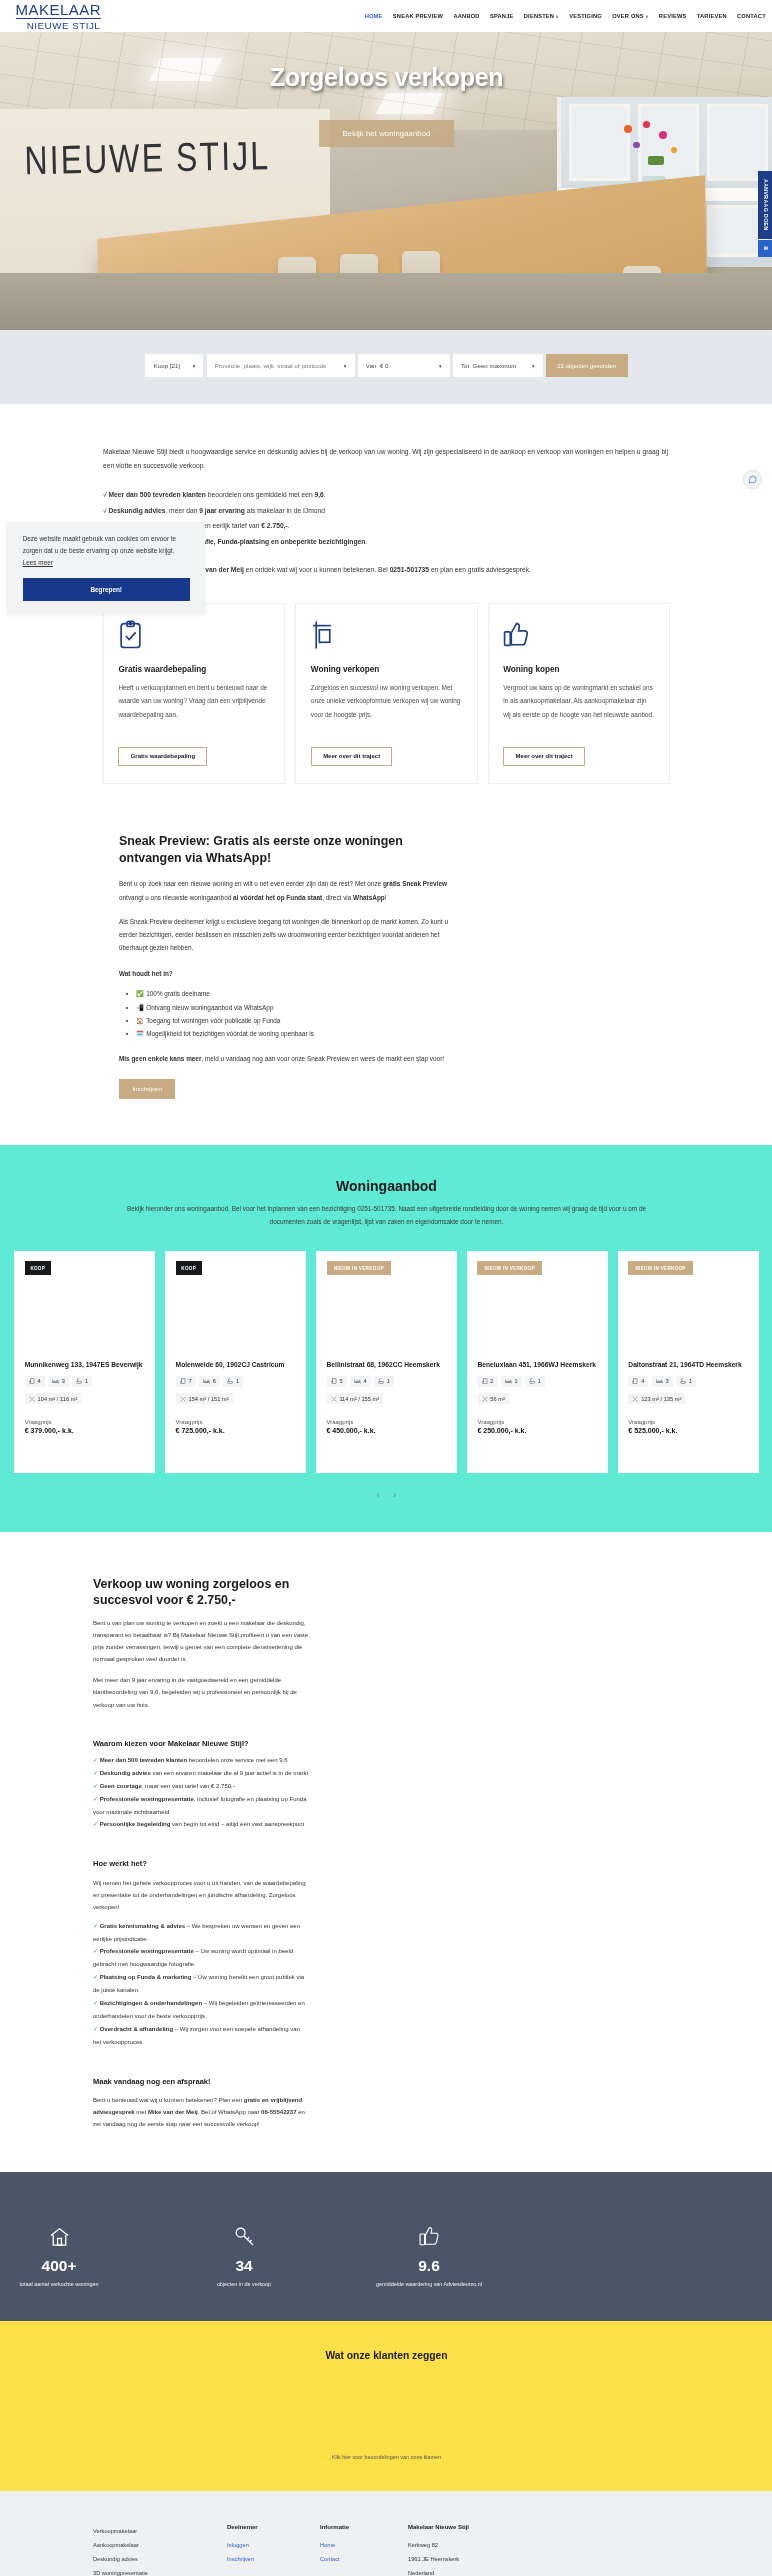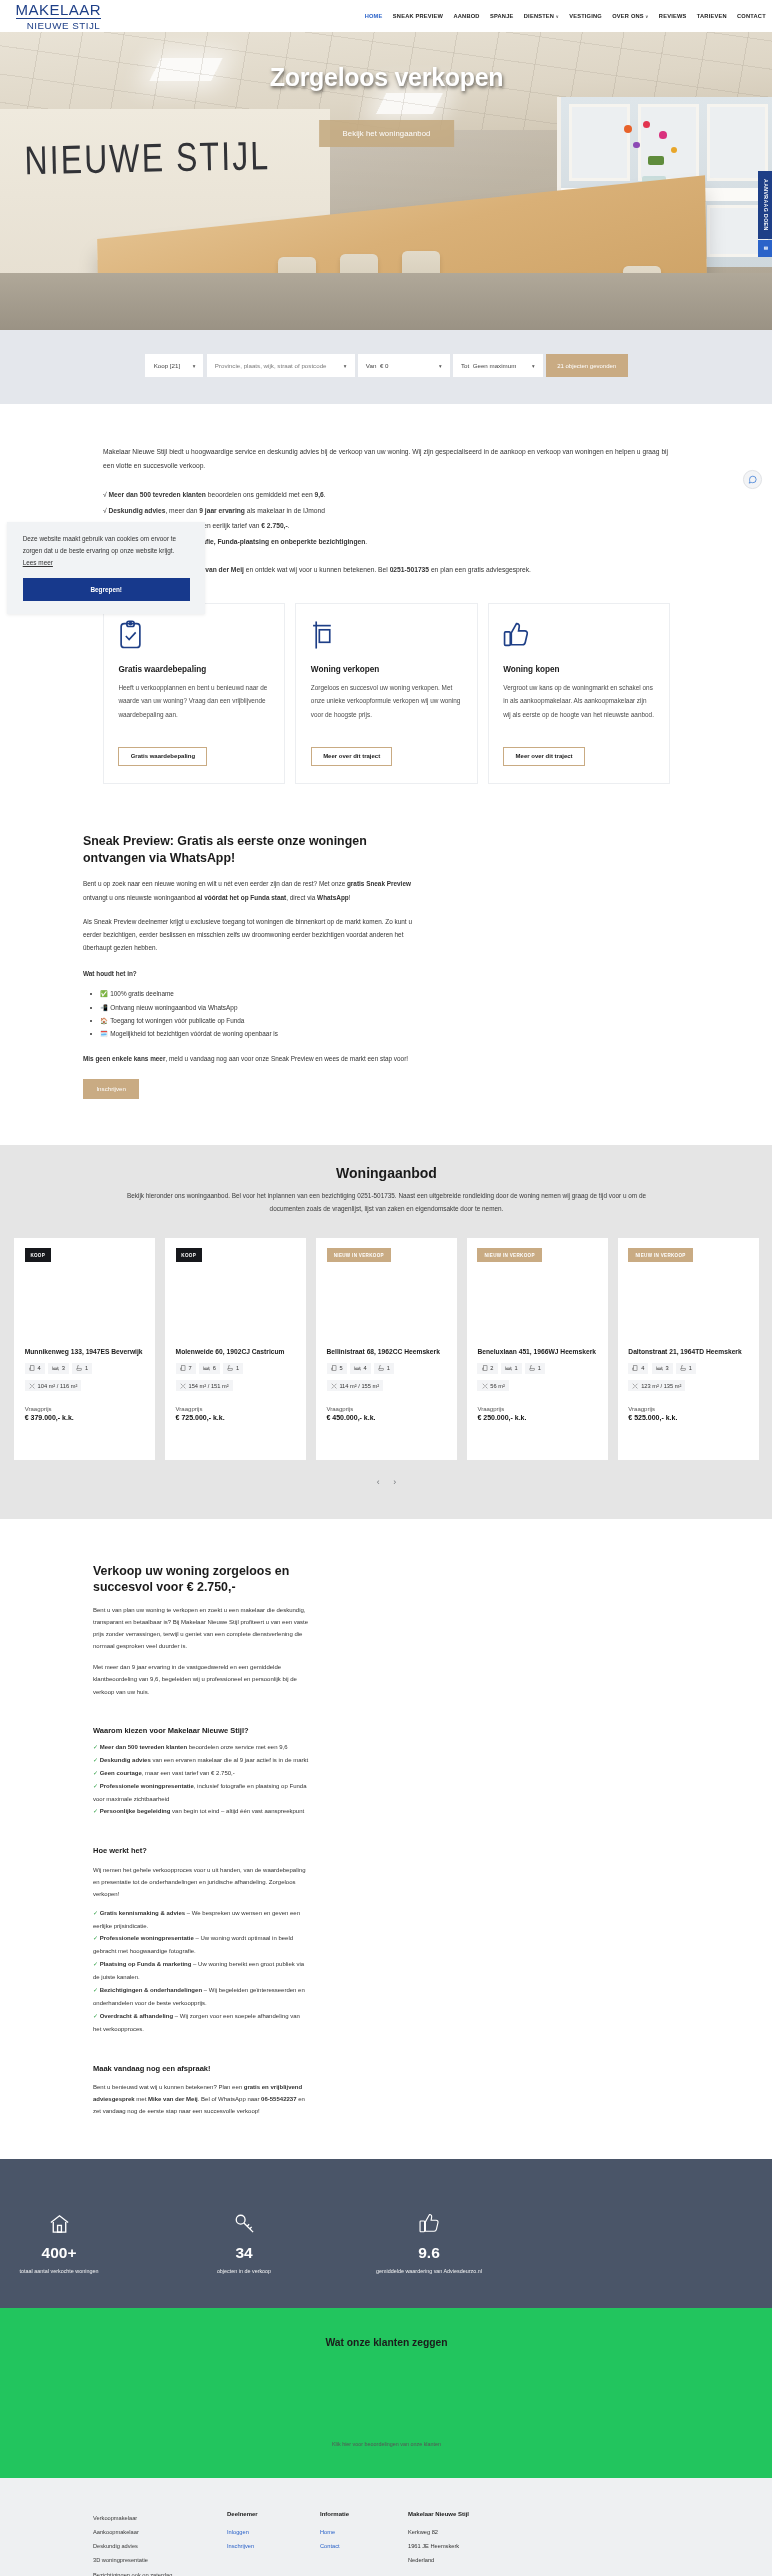--- a/index.html
+++ b/index.html
@@ -166,34 +166,34 @@
   .card h3 { font-size:8.2px; font-weight:700; margin-top:11.3px; color:#1b1b1b; }
   .card p { font-size:6.4px; line-height:2.05; color:#4a4a4a; margin-top:7.2px; min-height:54px;}
   .card .btn-outline {
     display:inline-block; margin-top:11.3px; border:0.5px solid #c9ab83; color:#1b1b1b;
     padding: 5.7px 11.3px; font-size:6px; font-weight:700; background:#fff; cursor:pointer;
     font-family:"Liberation Sans",sans-serif;
   }
 
   
   .sneak { padding: 49px 0 46px; }
-  .sneak-inner { width: 330px; margin-left: 83px; }
+  .sneak-inner { width: 330px; margin-left: 119px; }
   .sneak h2 { font-size:12.4px; font-weight:700; line-height:1.32; color:#1b1b1b; }
   .sneak p { font-size:6.4px; line-height:2.05; color:#333; margin-top:11.3px; }
   .sneak .sub { font-weight:700; margin-top:12.4px; font-size:6.4px; }
   .sneak ul { margin:7.2px 0 0 17.5px; }
   .sneak ul li { font-size:6.4px; line-height:2.1; color:#333; }
   .sneak .btn-gold {
     margin-top:13.4px; display:inline-block; background:#c9ab83; color:#fff;
     border:0; padding: 6.7px 13.4px; font-size:6.2px; cursor:pointer;
     font-family:"Liberation Sans",sans-serif;
   }
 
   
-  .aanbod { background:#e5e5e5; padding: 20px 0 32px; }
+  .aanbod { background:#5eead4; padding: 33px 0 32px; }
   .aanbod h2 { text-align:center; font-size:14px; font-weight:700; color:#1b1b1b; }
   .aanbod .lead {
     text-align:center; font-size:6.4px; line-height:2.0; color:#3a3a3a;
     margin: 9.3px auto 0; width: 546px;
   }
   .prop-row { display:flex; gap:10.3px; margin-top:21.6px; padding:0 14.4px; }
   .prop {
     flex:1; background:#fff; position:relative; min-height:222px;
     display:flex; flex-direction:column;
   }
@@ -227,21 +227,21 @@
   
   .facts { background:#4a5568; padding: 28px 0 31px; color:#fff; }
   .facts h2 { text-align:center; font-size:10.3px; font-weight:700; }
   .facts-row { display:flex; justify-content:flex-start; gap:67px; margin-top:25px; }
   .fact { text-align:center; width:118px; }
   .fact .ficon { height:25px; }
   .fact .fnum { font-size:15.5px; font-weight:700; margin-top:7.2px; }
   .fact .flabel { font-size:5.4px; line-height:1.8; margin-top:5.2px; opacity:.93; }
 
   
-  .reviews { padding: 29px 0 31px; text-align:center; background:#22c55e; }
+  .reviews { padding: 29px 0 31px; text-align:center; background:#fde047; }
   .reviews h2 { font-size:10.3px; font-weight:700; color:#1b1b1b; }
   .reviews .note { font-size:5.4px; color:#555; margin-top:93px; }
 
   
   .footer { background:#eef0f2; padding: 33px 0 28px; }
   .footer-cols { display:flex; }
   .fcol-1 { width: 227px; padding-left:93px; }
   .fcol-2 { width: 93px; }
   .fcol-3 { width: 88px; }
   .fcol-4 { width: 160px; }

